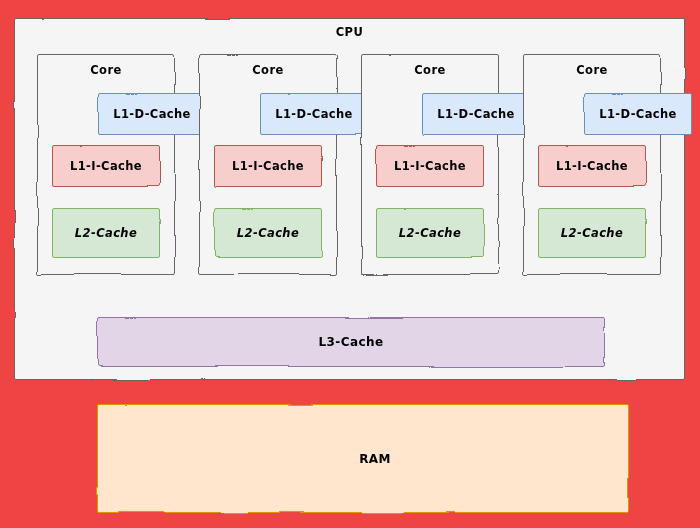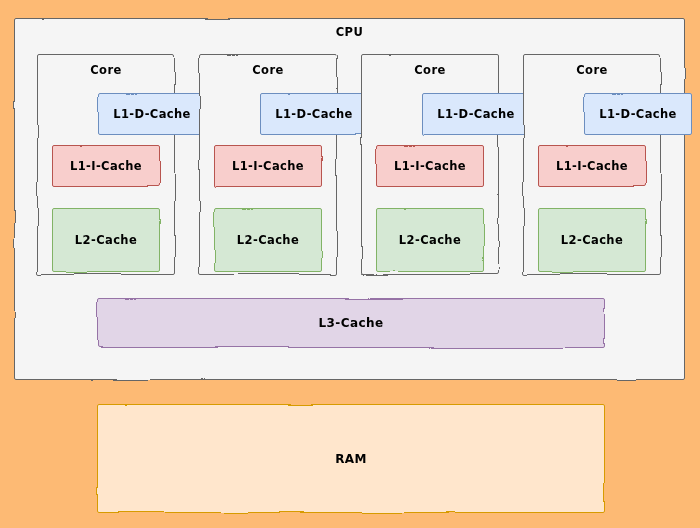--- a/index.html
+++ b/index.html
@@ -5,21 +5,21 @@
   html, body {
     margin: 0;
     padding: 0;
     background: #ffffff;
     font-family: "DejaVu Sans", "Liberation Sans", sans-serif;
   }
   .canvas {
     position: relative;
     width: 700px;
     height: 528px;
-    background: #fdba74;
+    background: #ef4444;
     overflow: hidden;
   }
   .box { position: absolute; }
   .sketch {
     position: absolute;
     inset: 0;
     border-radius: 2px;
     pointer-events: none;
   }
   .r0 { filter: url(#rough0); }
@@ -73,42 +73,43 @@
   
   .cache {
     left: 15px;
     width: 108px;
     display: flex;
     align-items: center;
     justify-content: center;
   }
   .cache-l1d { top: 39px;  height: 42px; margin-left: 46px; }
   .cache-l1i { top: 91px;  height: 42px; justify-content: center; }
-  .cache-l2  { top: 154px; height: 64px; }
+  .cache-l2  { top: 154px; height: 50px; font-style: italic; }
   .cache-l1d > .sketch { background: var(--l1d-fill, #dae8fc); border: 1.6px solid var(--l1d-border, #6c8ebf); }
   .cache-l1i > .sketch { background: var(--l1i-fill, #f8cecc); border: 1.6px solid var(--l1i-border, #b85450); }
   .cache-l2  > .sketch { background: var(--l2-fill,  #d5e8d4); border: 1.6px solid var(--l2-border,  #82b366); }
 
   
   .l3 {
-    left: 83px; top: 280px;
+    left: 83px; top: 299px;
     width: 508px; height: 50px;
     display: flex;
     align-items: center;
     justify-content: center;
   }
   .l3 > .sketch { background: var(--l3-fill, #e1d5e7); border: 1.6px solid var(--l3-border, #9673a6); }
 
   
   .ram {
     left: 97px; top: 404px;
     width: 508px; height: 109px;
     display: flex;
     align-items: center;
     justify-content: center;
+    padding-left: 24px;
   }
   .ram > .sketch { background: var(--ram-fill, #ffe6cc); border: 1.8px solid var(--ram-border, #d79b00); }
   .ram .lbl, .l3 .lbl { font-size: 12px; }
 
   svg.defs { position: absolute; width: 0; height: 0; }
 </style>
 </head>
 <body>
 
 <svg class="defs" aria-hidden="true">

